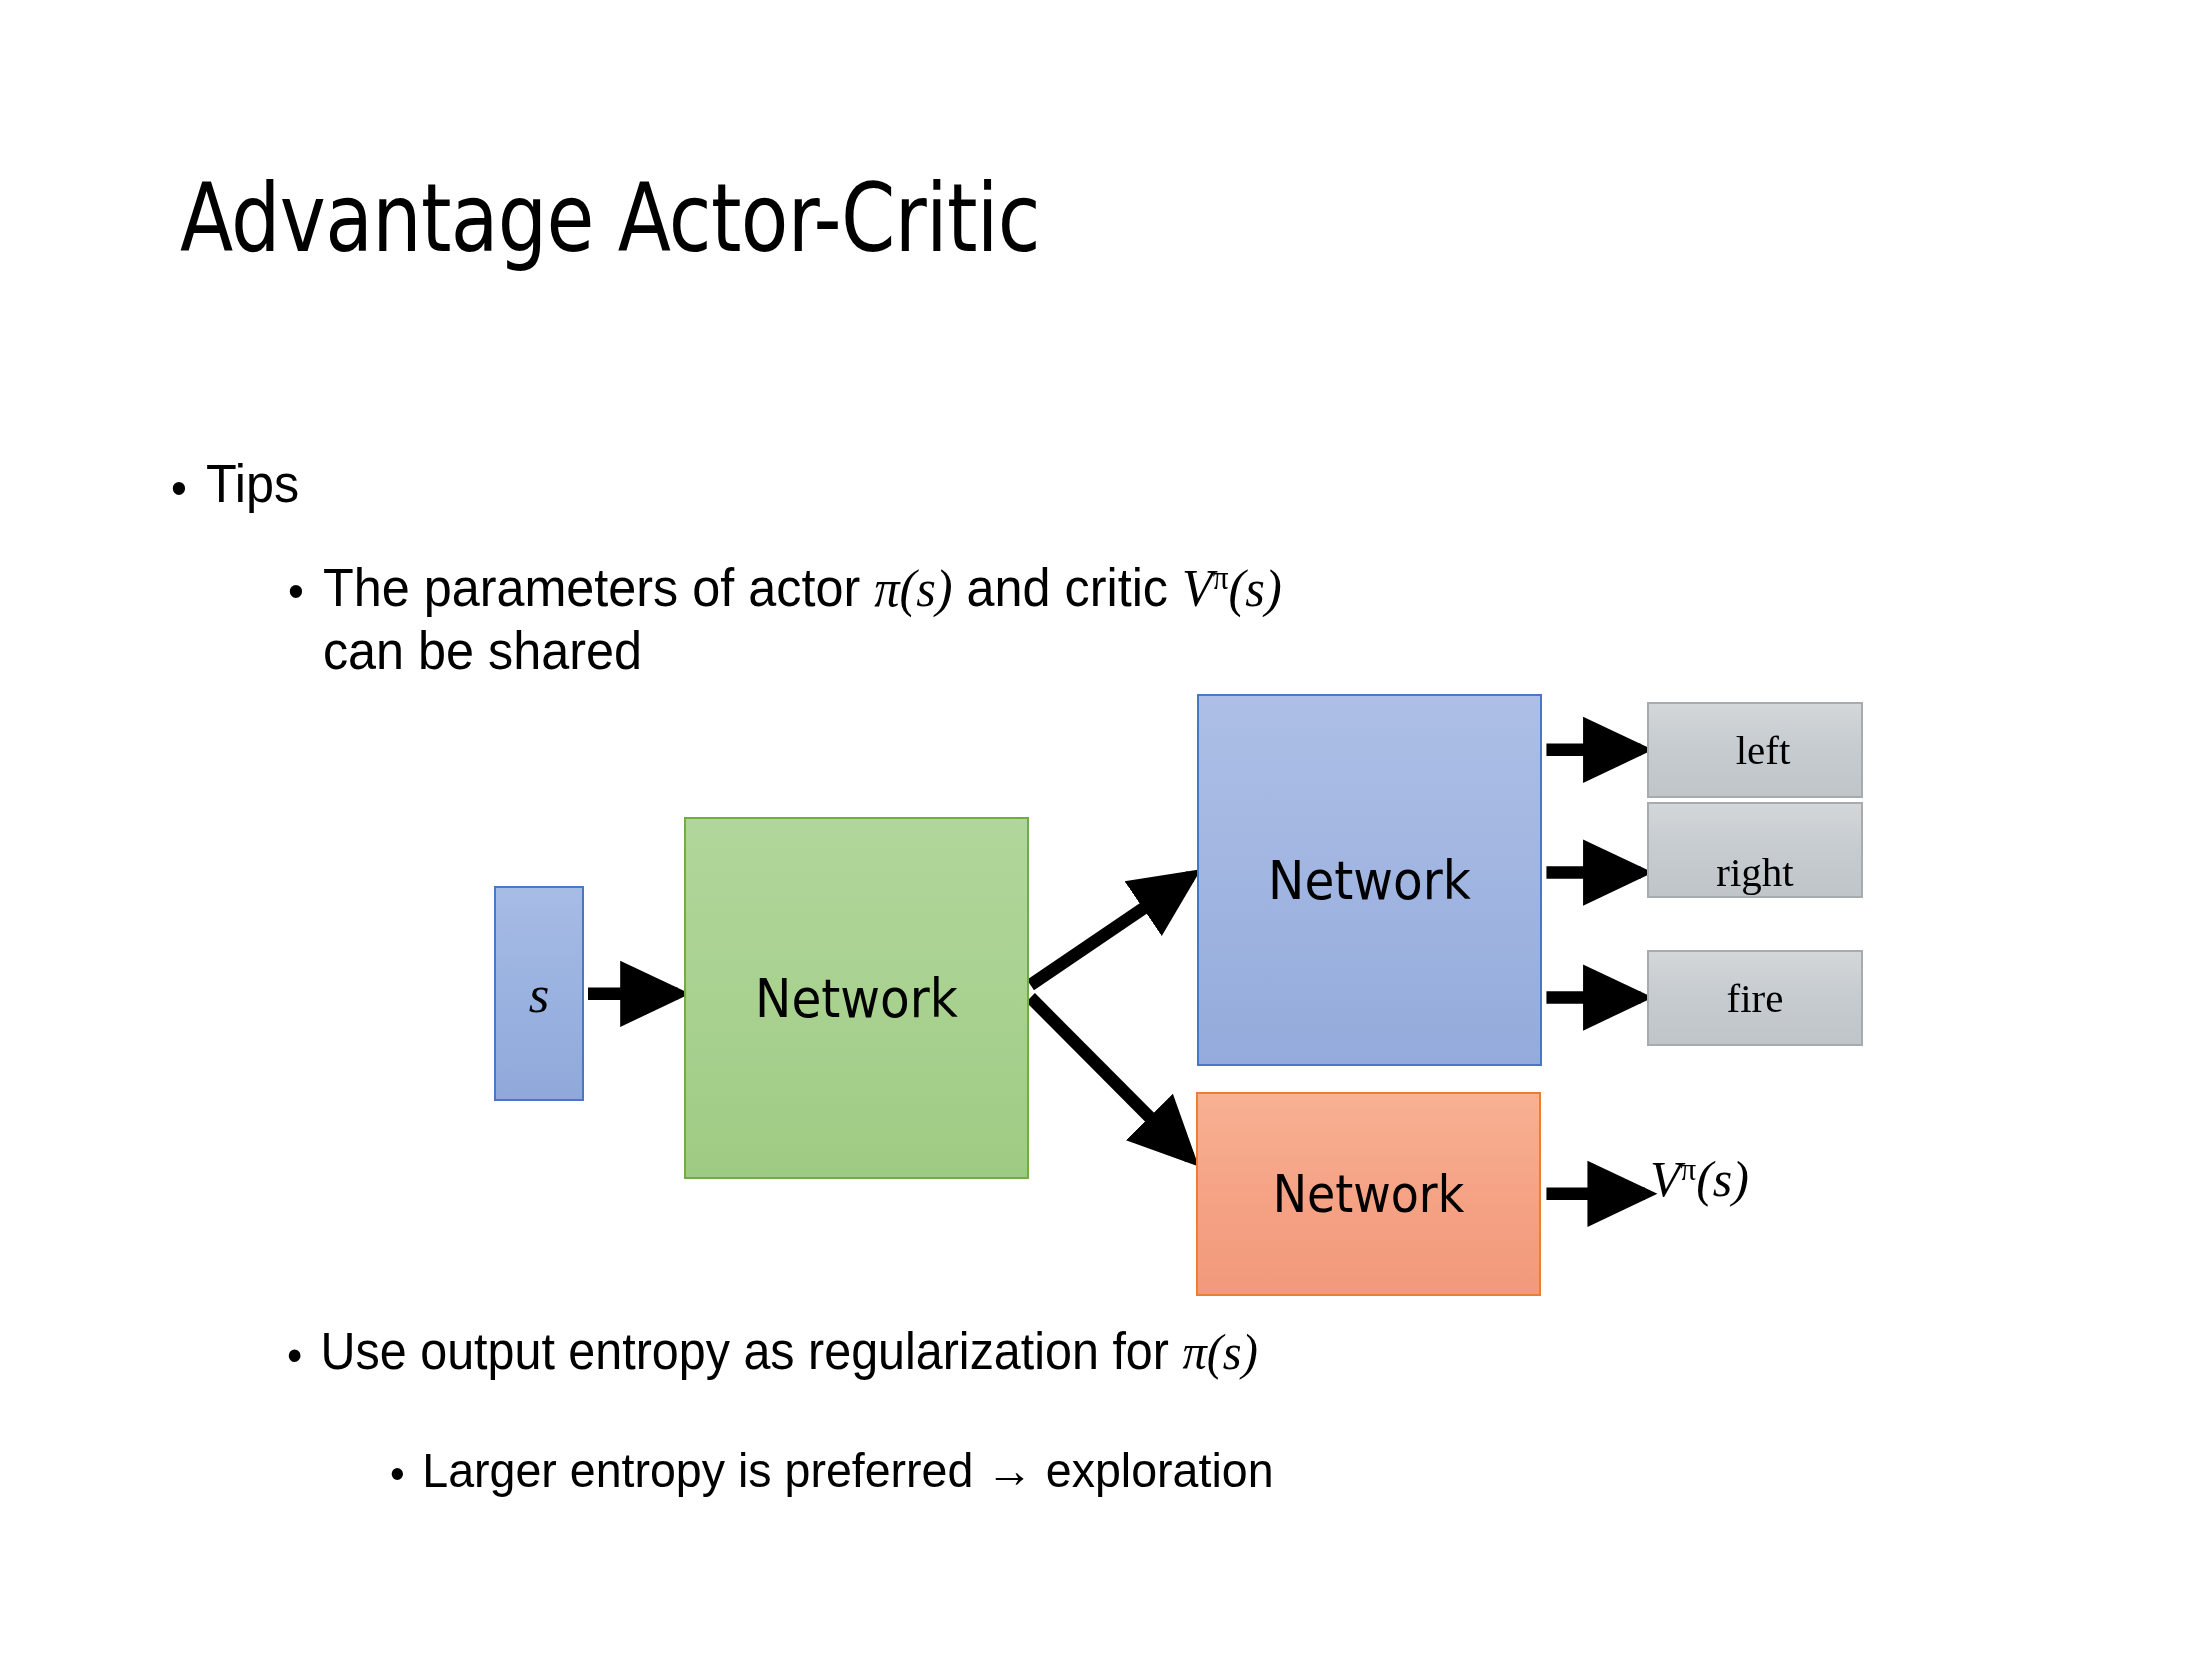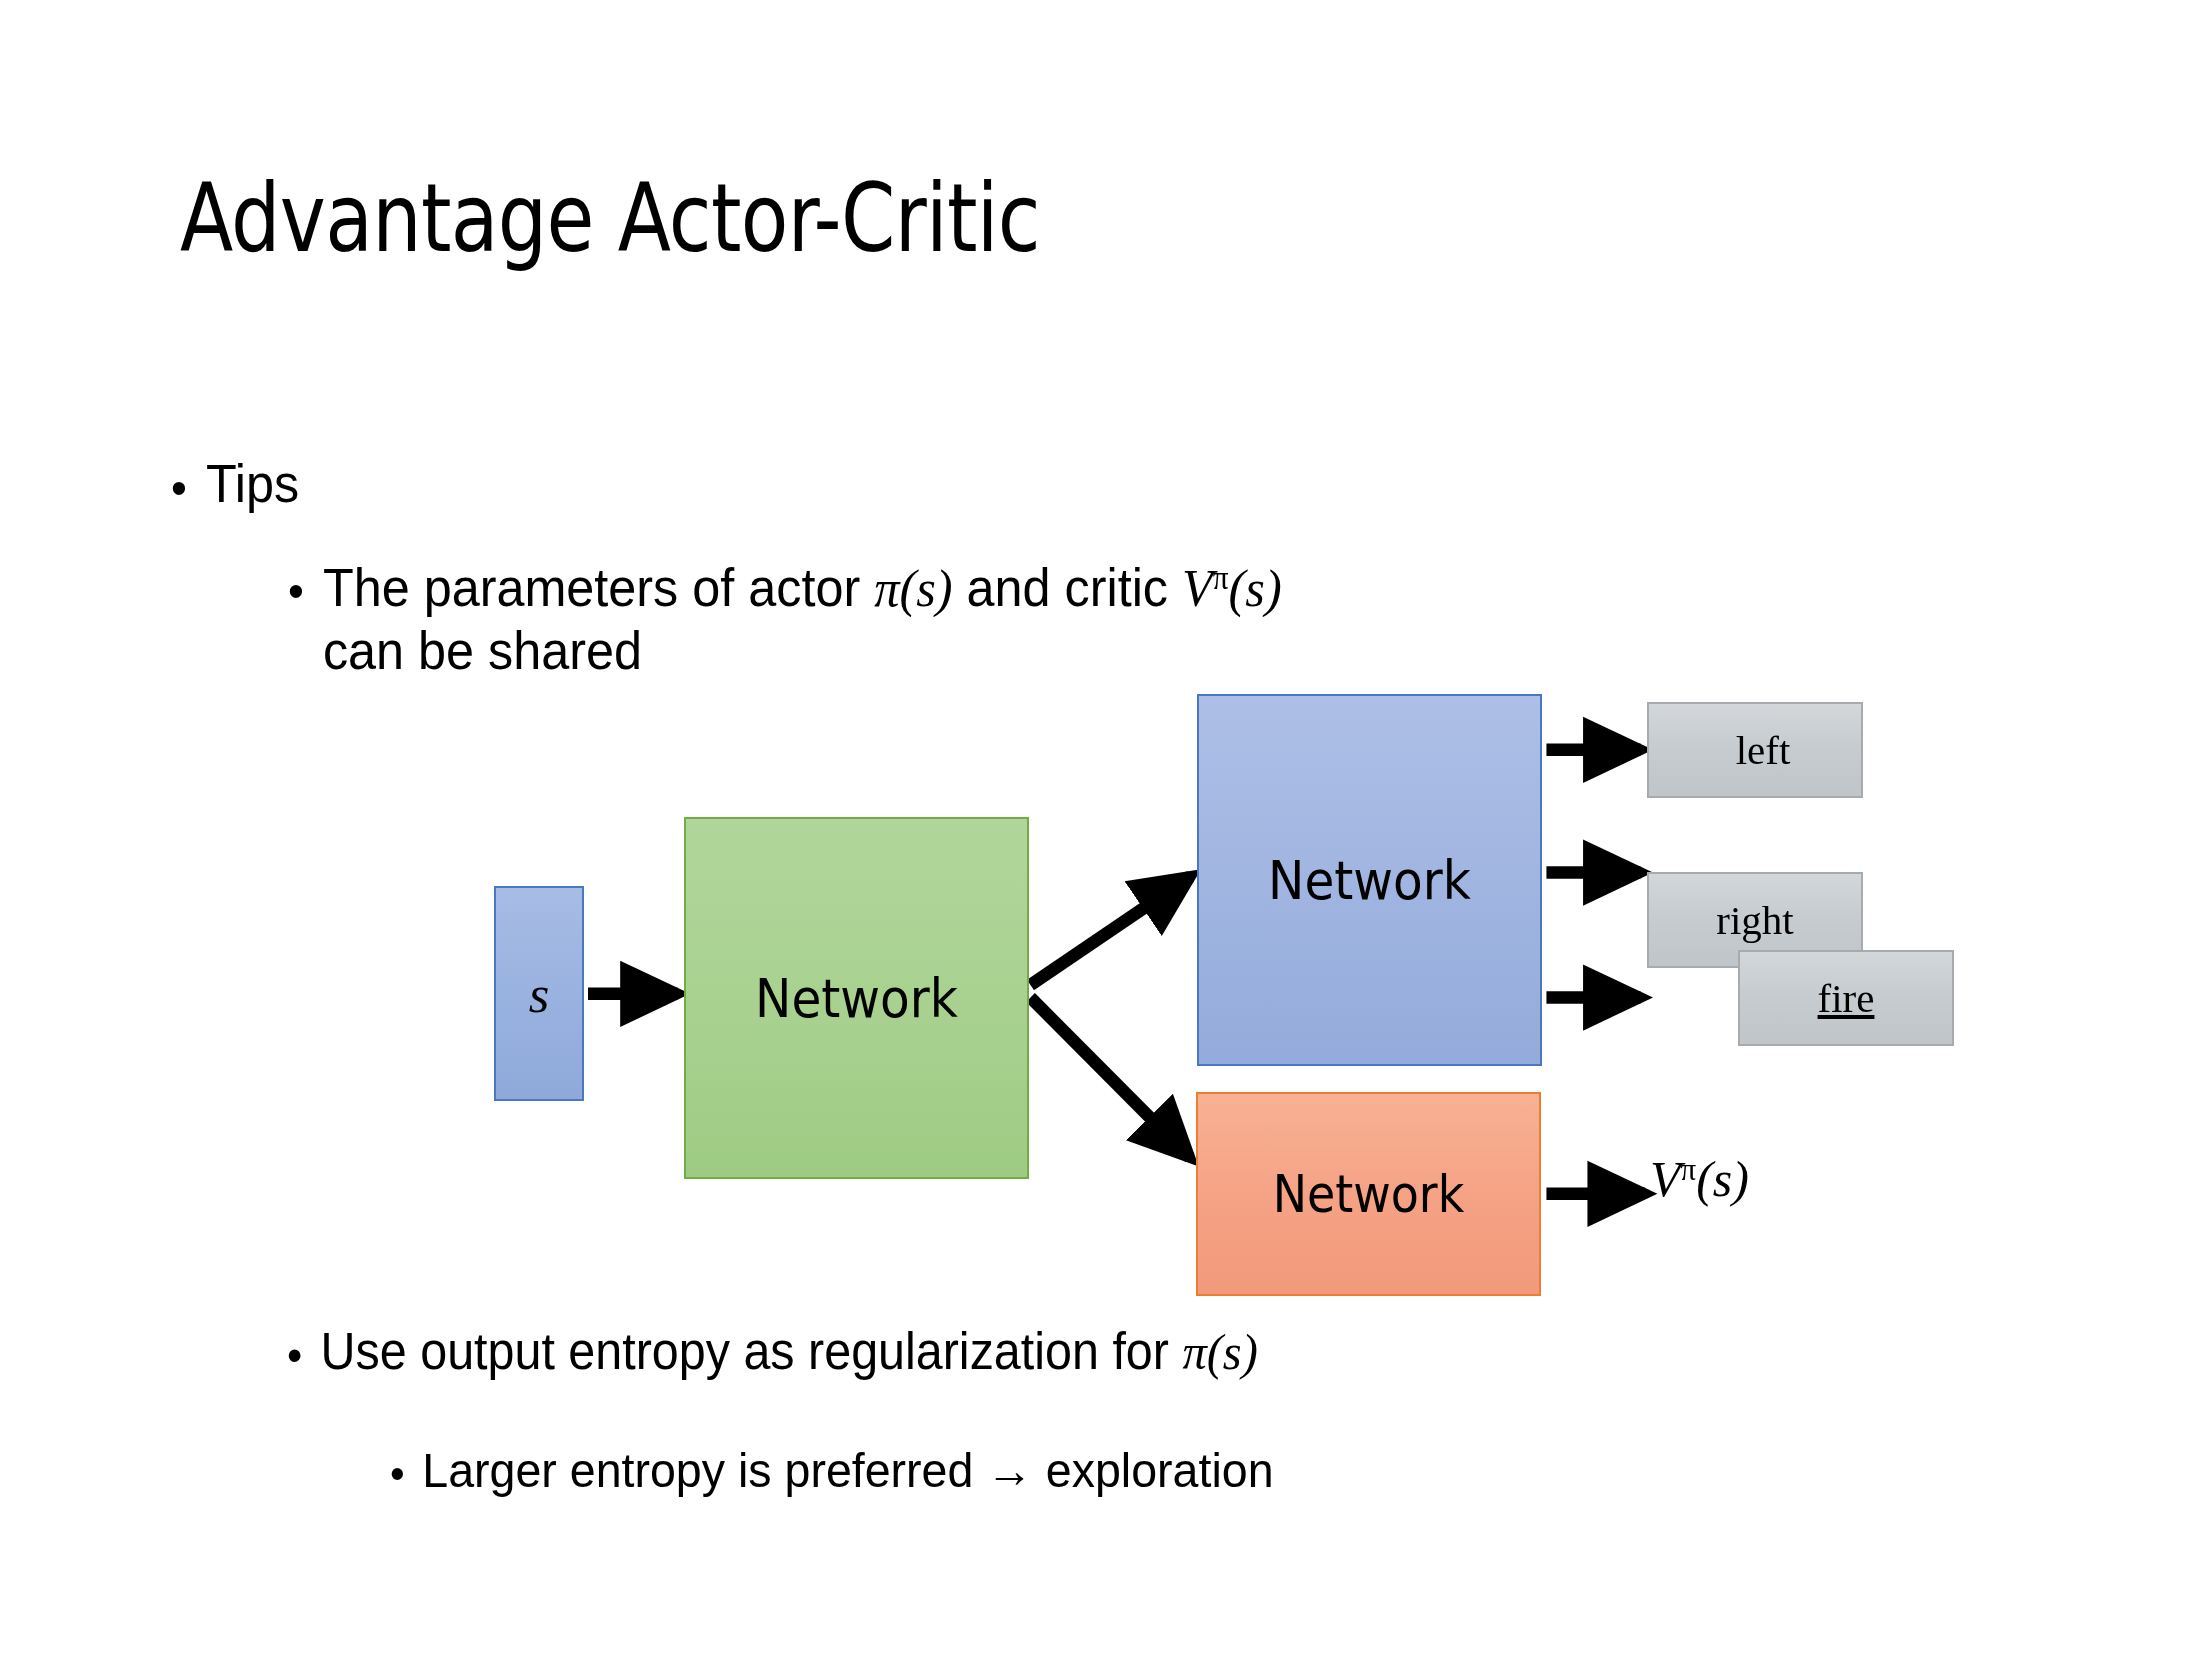--- a/index.html
+++ b/index.html
@@ -196,22 +196,22 @@
     align-items: center;
     justify-content: center;
   }
   .out-box .lbl {
     font-family: "Liberation Serif", "DejaVu Serif", serif;
     font-size: 41px;
     font-weight: 400;
     color: #000000;
   }
   #out-left  { left: 1647px; top: 702px; padding-left: 16px; }
-  #out-right { left: 1647px; top: 872px; }
-  #out-fire  { left: 1738px; top: 950px; text-decoration: underline; }
+  #out-right { left: 1647px; top: 802px; align-items: flex-end; }
+  #out-fire  { left: 1647px; top: 950px; }
 
   
   #vpi-label {
     position: absolute;
     left: 1650px;
     top: 1154px;
     font-size: 50px;
     line-height: 1;
     white-space: nowrap;
   }

